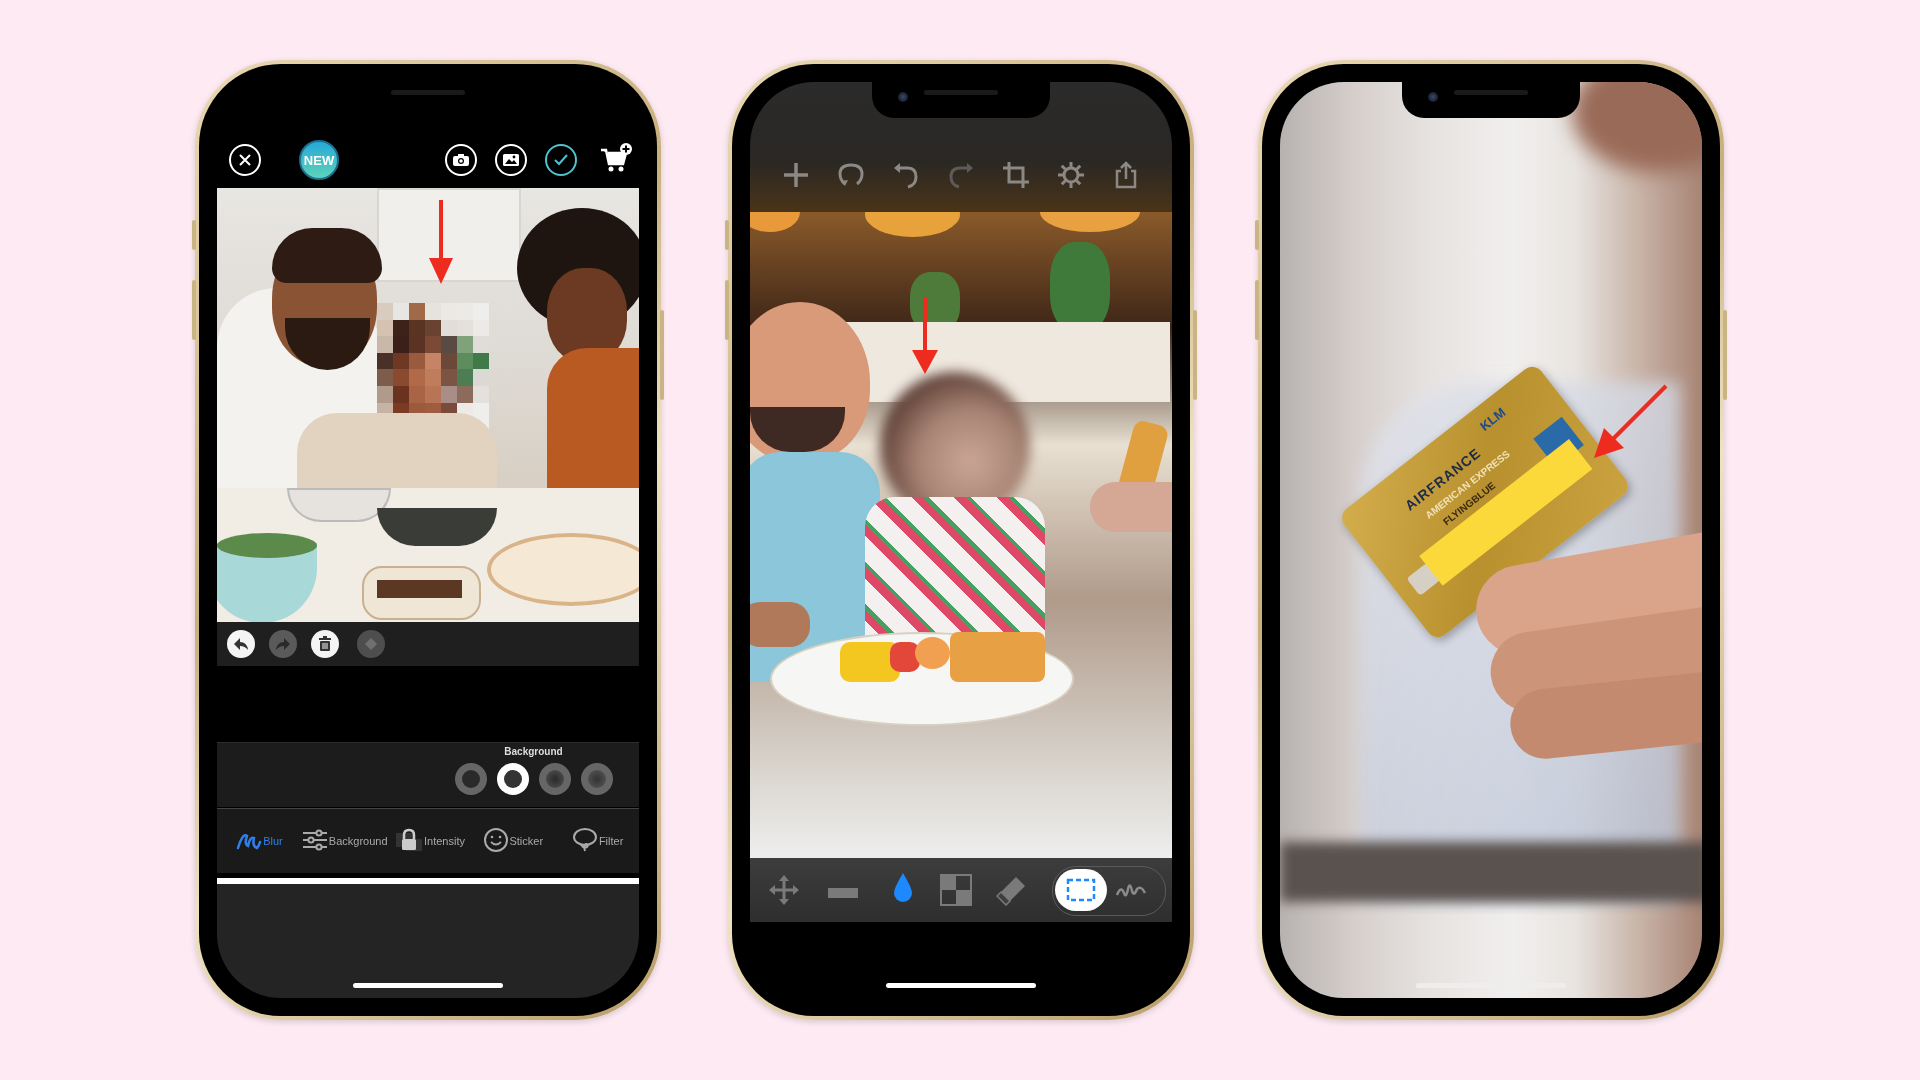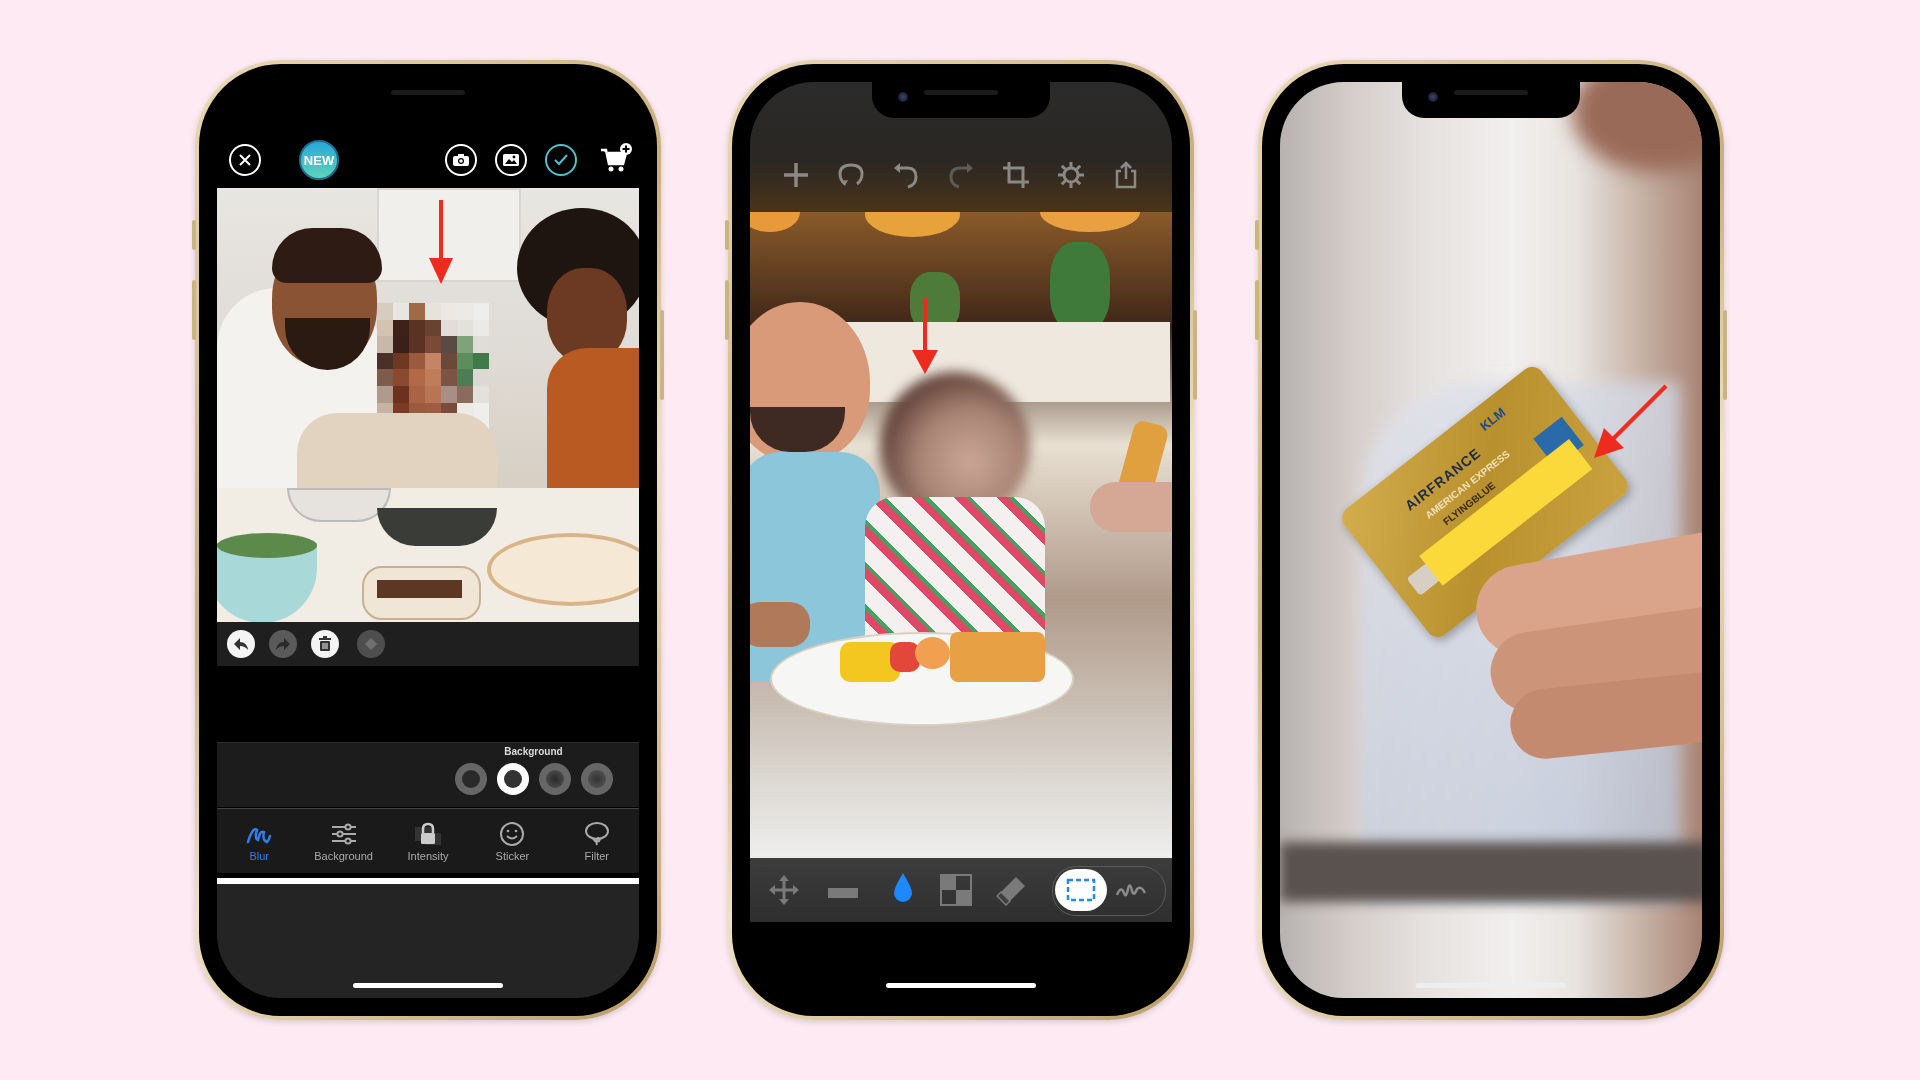--- a/index.html
+++ b/index.html
@@ -33,21 +33,21 @@
   .filter-row{position:absolute;top:20px;left:6px;display:flex;gap:12px;}
   .fthumb{width:45px;height:45px;border-radius:50%;border:2px solid #555;box-sizing:border-box;}
   .size-panel{position:absolute;top:660px;left:0;right:0;height:64px;background:#1c1c1c;border-top:1px solid #2d2d2d;}
   .size-panel .half{position:absolute;top:0;bottom:0;width:50%;}
   .size-panel .half .lbl{text-align:center;color:#ddd;font-size:10px;font-weight:bold;margin-top:3px;}
   .dots{position:absolute;top:20px;left:50%;transform:translateX(-50%);display:flex;gap:10px;}
   .dot{width:32px;height:32px;border-radius:50%;background:#666;display:flex;align-items:center;justify-content:center;}
   .dot i{display:block;border-radius:50%;background:#2a2a2a;}
   .dot.active{background:#fff;}
   .tabs1{position:absolute;top:726px;left:0;right:0;height:64px;background:#1a1a1a;border-top:1px solid #444;display:flex;}
-  .tab{flex:1;display:flex;flex-direction:column;align-items:center;justify-content:center;color:#aaa;font-size:11px;}
+  .tab{flex:1;display:flex;flex-direction:row;align-items:center;justify-content:center;color:#aaa;font-size:11px;}
   .tab .ic{height:28px;display:flex;align-items:center;justify-content:center;margin-bottom:2px;}
   .tab.active{color:#2f7fe6;}
   .whitebar{position:absolute;top:796px;left:0;right:0;height:6px;background:#fff;}
   .bottom1{position:absolute;top:802px;left:0;right:0;bottom:0;background:#242424;}
 
   
   #phone2{left:728px;}
   #phone2 .screen{background:#000;}
   .p2top{position:absolute;top:0;left:0;right:0;height:130px;background:linear-gradient(180deg,#2b2b2b 0%,#2a2724 60%,#4a3418 100%);}
   .p2icons{position:absolute;top:76px;left:0;right:0;display:flex;justify-content:space-around;padding:0 18px;}

